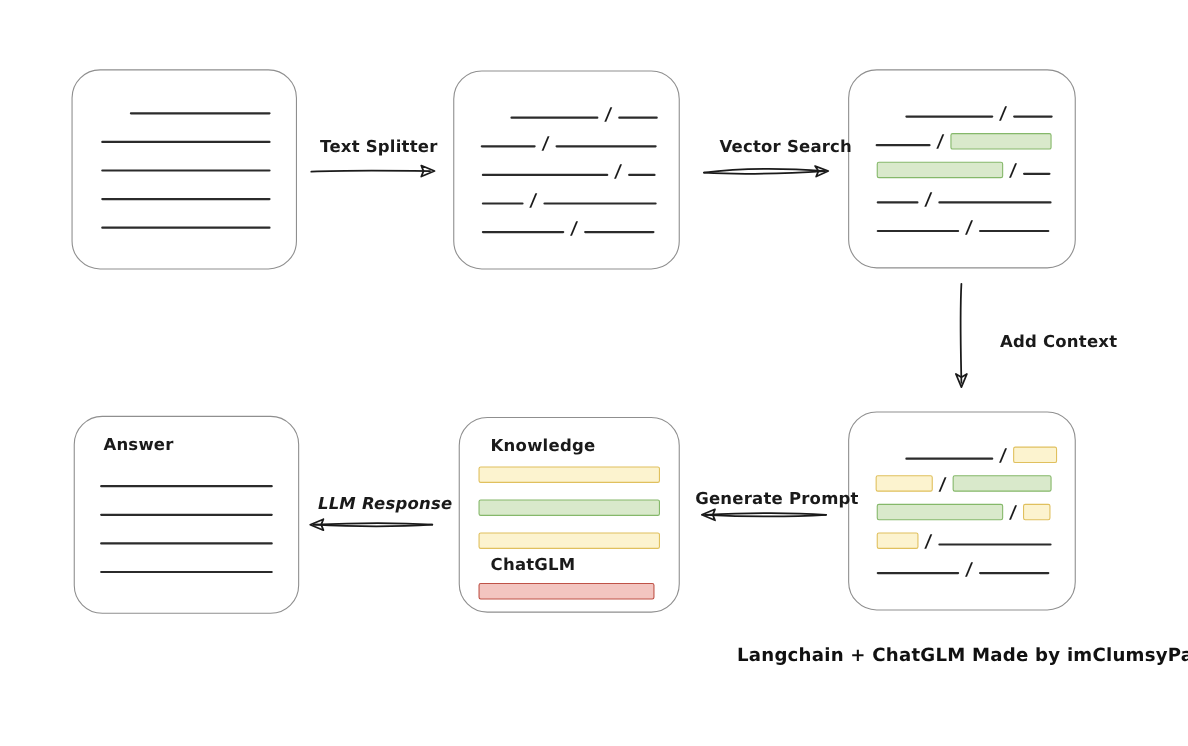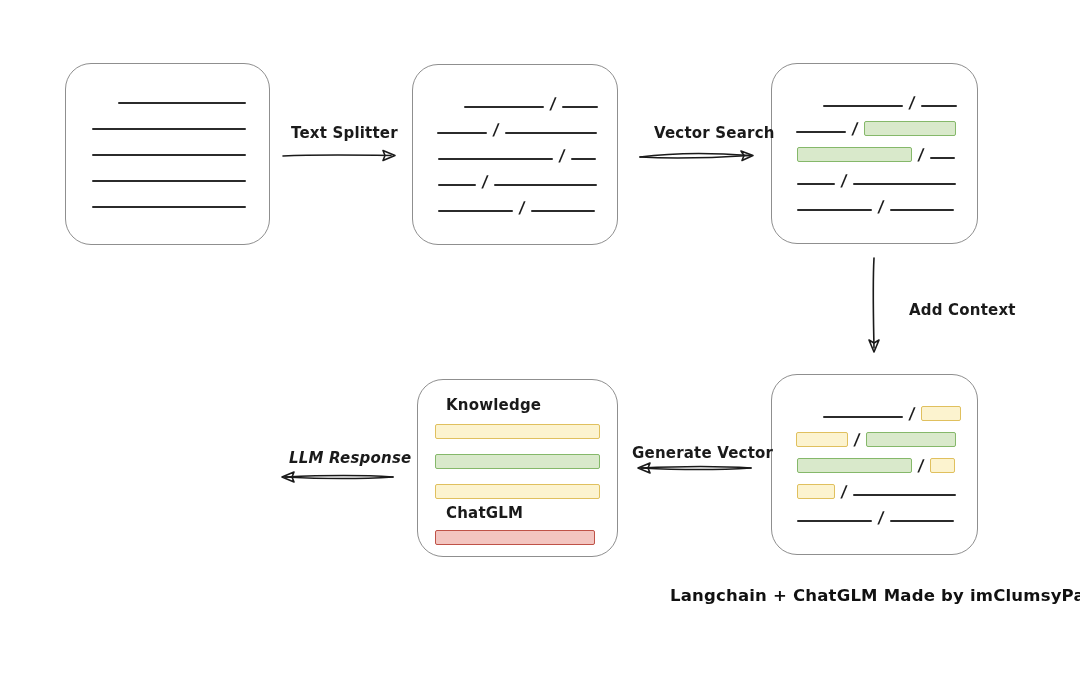--- a/index.html
+++ b/index.html
@@ -151,41 +151,50 @@
         <div class="bar seg-yellow" style="width: 165px;"></div>
         <div class="bar seg-green" style="width: 165px;"></div>
         <div class="bar seg-yellow" style="width: 165px;"></div>
       </div>
     <div style="position:absolute;left:28px;top:124px;" class="inner-label">ChatGLM</div>
     <div id="question-bar" style="position:absolute;left:17px;top:150px;">
         <div class="bar seg-red" style="width: 160px;"></div>
       </div>
   </div>
 
+  <div class="box" style="left:67px;top:378px;width:205px;height:180px;">
+    <div style="position:absolute;left:26px;top:16px;" class="inner-label">Answer</div>
+    <div class="doc-lines" id="answer-lines">
+        <div class="hline" style="left: 23px; width: 157px; top: 62px;"></div>
+        <div class="hline" style="left: 23px; width: 157px; top: 88px;"></div>
+        <div class="hline" style="left: 23px; width: 157px; top: 114px;"></div>
+        <div class="hline" style="left: 23px; width: 157px; top: 140px;"></div>
+      </div>
+  </div>
 
   <div class="arrow-label" style="left:291px;top:124px;">Text Splitter</div>
   <svg class="arrow-svg" style="left:281px;top:146px;" width="120" height="18" viewBox="0 0 120 18">
     <path d="M2 10 C 35 8.5, 75 9, 110 9.5"></path>
     <polyline points="102,4.5 114,9.5 102,14.5 104,9.5 102,4.5"></polyline>
   </svg>
 
   <div class="arrow-label" style="left:643px;top:124px;margin-left:11px;">Vector Search</div>
   <svg class="arrow-svg" style="left:638px;top:146px;" width="120" height="18" viewBox="0 0 120 18">
     <path d="M2 11 C 40 6, 85 7.5, 112 9.5"></path>
     <path d="M2 11 C 45 13.5, 88 11, 112 9.5"></path>
     <polyline points="103,5 115,9.5 104,14.5 106,9.5 103,5"></polyline>
   </svg>
 
   <div class="arrow-label" style="left:889px;top:301px;margin-left:20px;">Add Context</div>
   <svg class="arrow-svg" style="left:864px;top:256px;" width="20" height="100" viewBox="0 0 20 100">
     <path d="M10 2 C 8.5 30, 9.5 65, 10 92"></path>
     <polyline points="5,84 10,96 15,84 10,87 5,84"></polyline>
   </svg>
 
-  <div class="arrow-label" style="left:632px;top:444px;">Generate Vector</div>
+  <div class="arrow-label" style="left:632px;top:444px;">Generate Prompt</div>
   <svg class="arrow-svg" style="left:633px;top:459px;" width="120" height="18" viewBox="0 0 120 18">
     <path d="M118 9 C 80 6.5, 40 7.5, 8 9"></path>
     <path d="M118 9 C 78 11.5, 38 10.5, 8 9"></path>
     <polyline points="17,4 5,9 17,14 15,9 17,4"></polyline>
   </svg>
 
   <div class="arrow-label" style="left:289px;top:449px;font-style:italic;">LLM Response</div>
   <svg class="arrow-svg" style="left:277px;top:468px;" width="118" height="18" viewBox="0 0 118 18">
     <path d="M116 9 C 78 6.5, 40 7.5, 8 9"></path>
     <path d="M116 9 C 76 11.5, 38 10.5, 8 9"></path>

